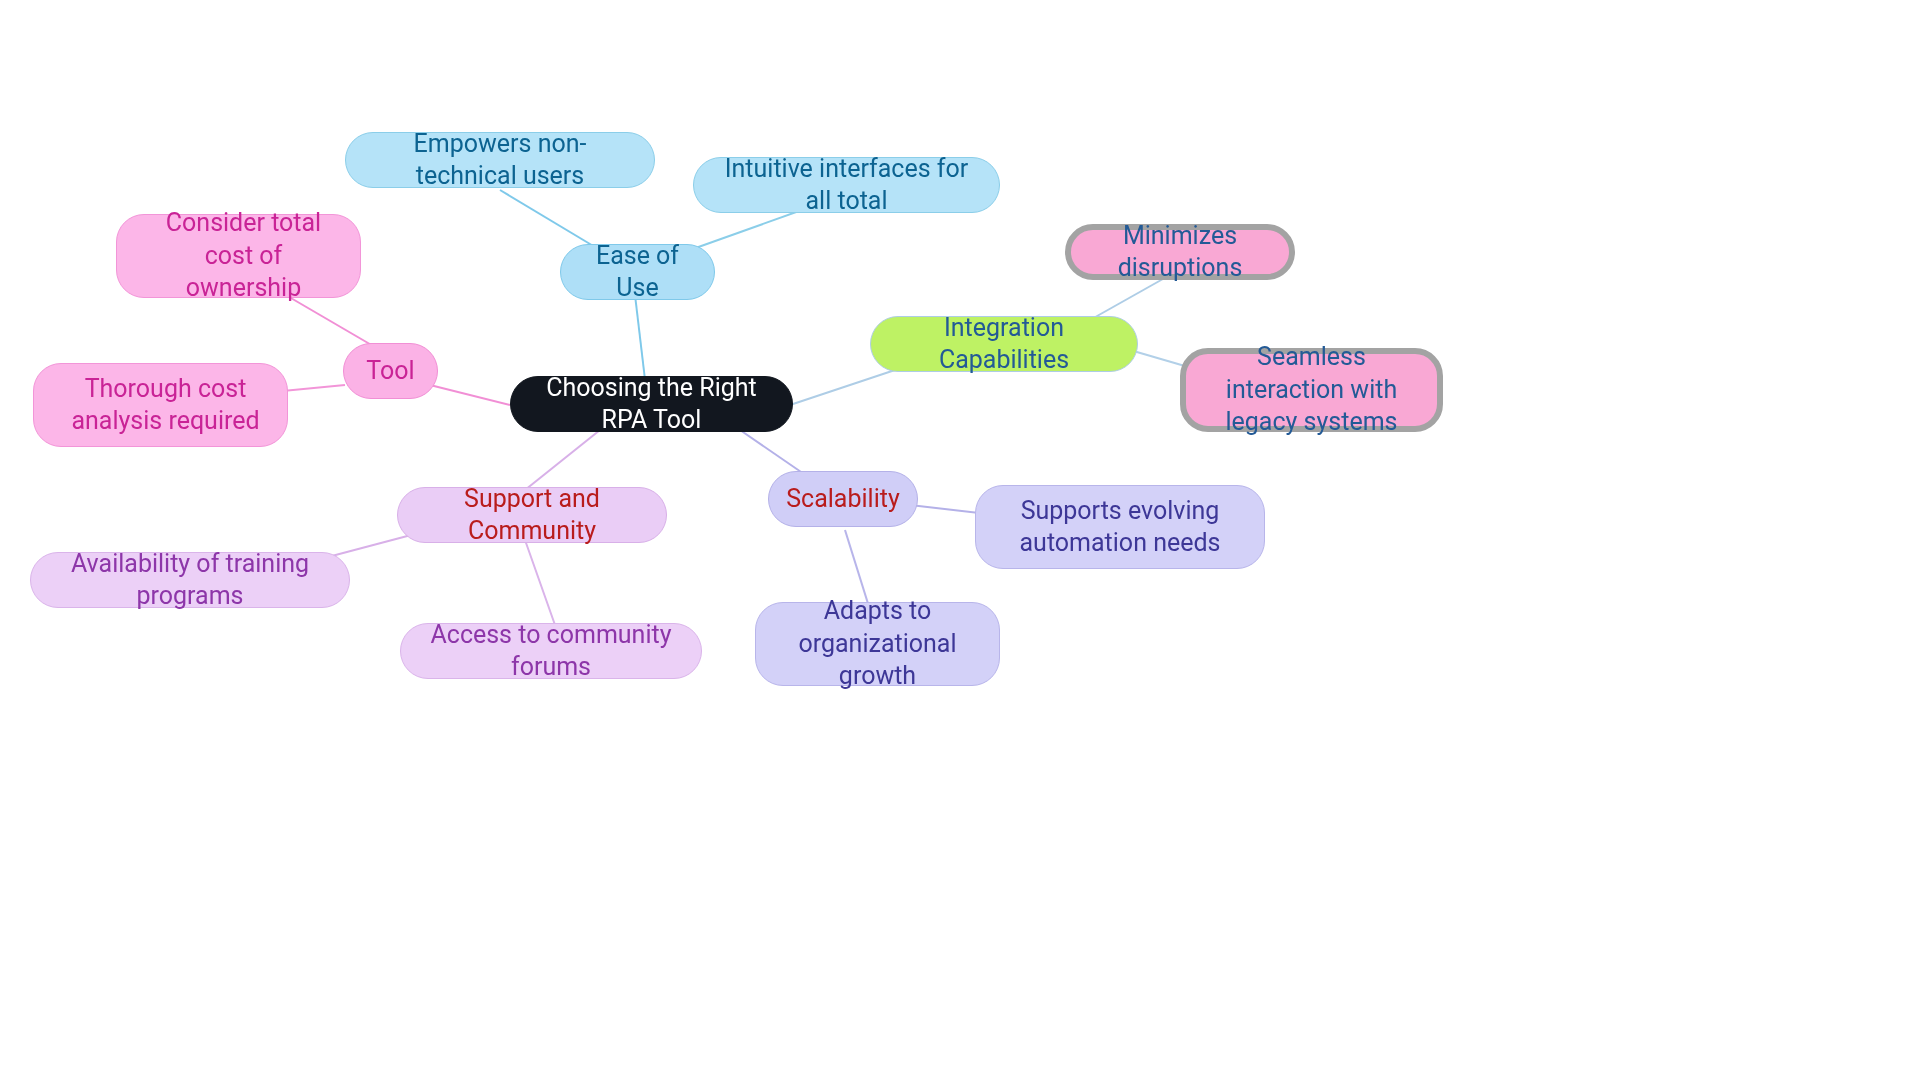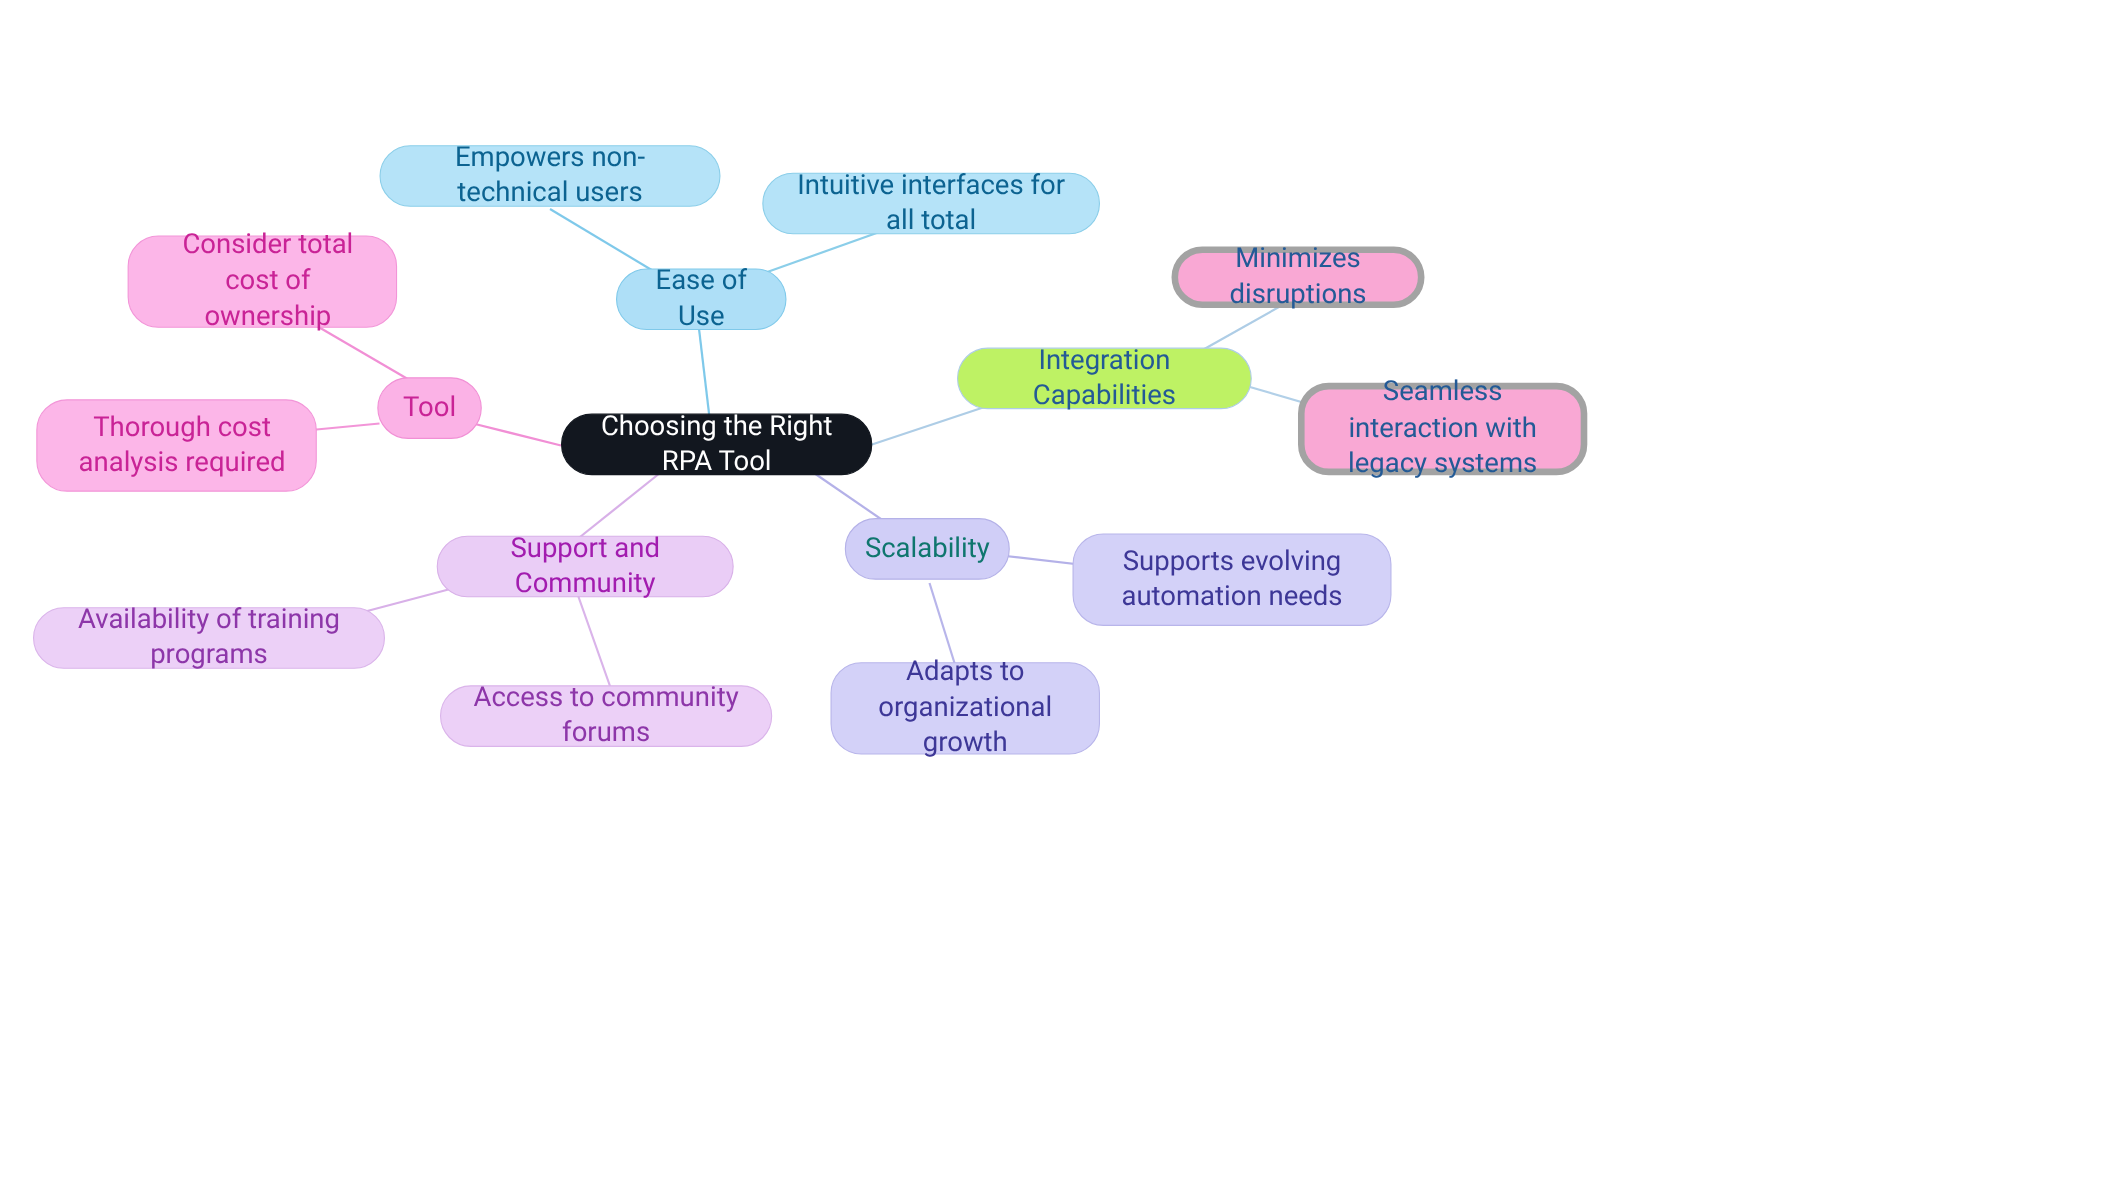--- a/index.html
+++ b/index.html
@@ -44,31 +44,31 @@
     color: #235a96;
     border: 1px solid #aecde6;
   }
   .integration-sub {
     background: #f9a8d4;
     color: #235a96;
     border: 6px solid #a3a3a3;
   }
   .scalability-node {
     background: #d0cef7;
-    color: #0f766e;
+    color: #b91c1c;
     border: 1px solid #b4b1e8;
   }
   .scalability-sub {
     background: #d3d1f8;
     color: #3d3797;
     border: 1px solid #b8b5ea;
   }
   .support-node {
     background: #eacdf6;
-    color: #a21caf;
+    color: #b91c1c;
     border: 1px solid #d8b0e8;
   }
   .support-sub {
     background: #ecd0f7;
     color: #8d36a9;
     border: 1px solid #dab4ea;
   }
   .cost-node {
     background: #fbb2e6;
     color: #c92396;

